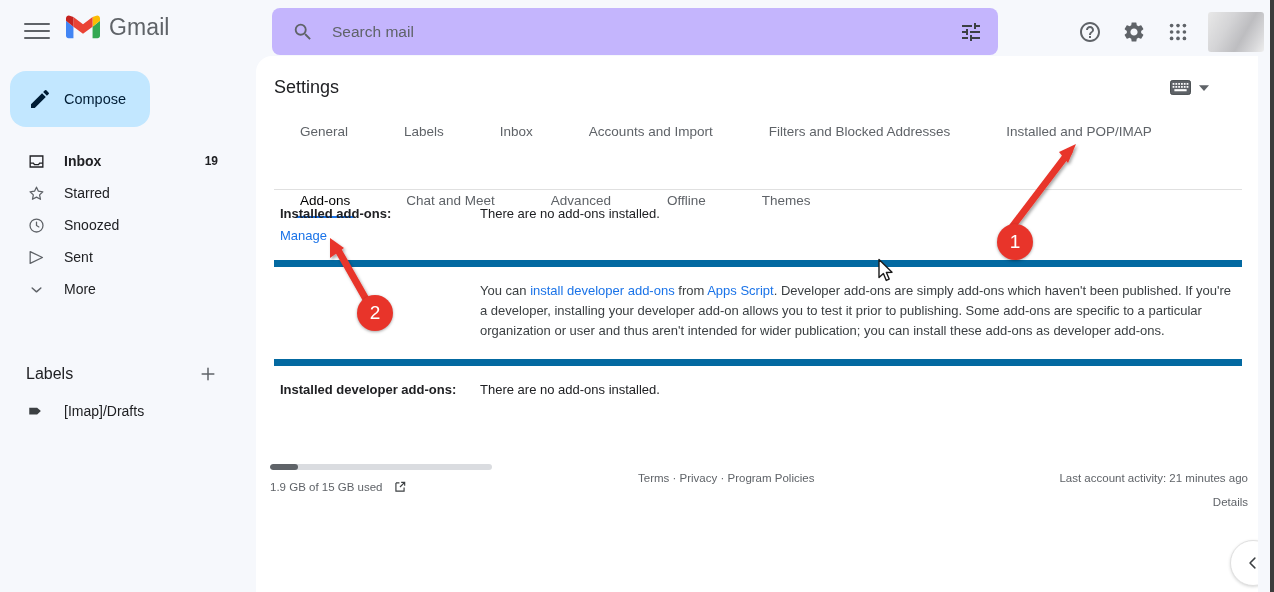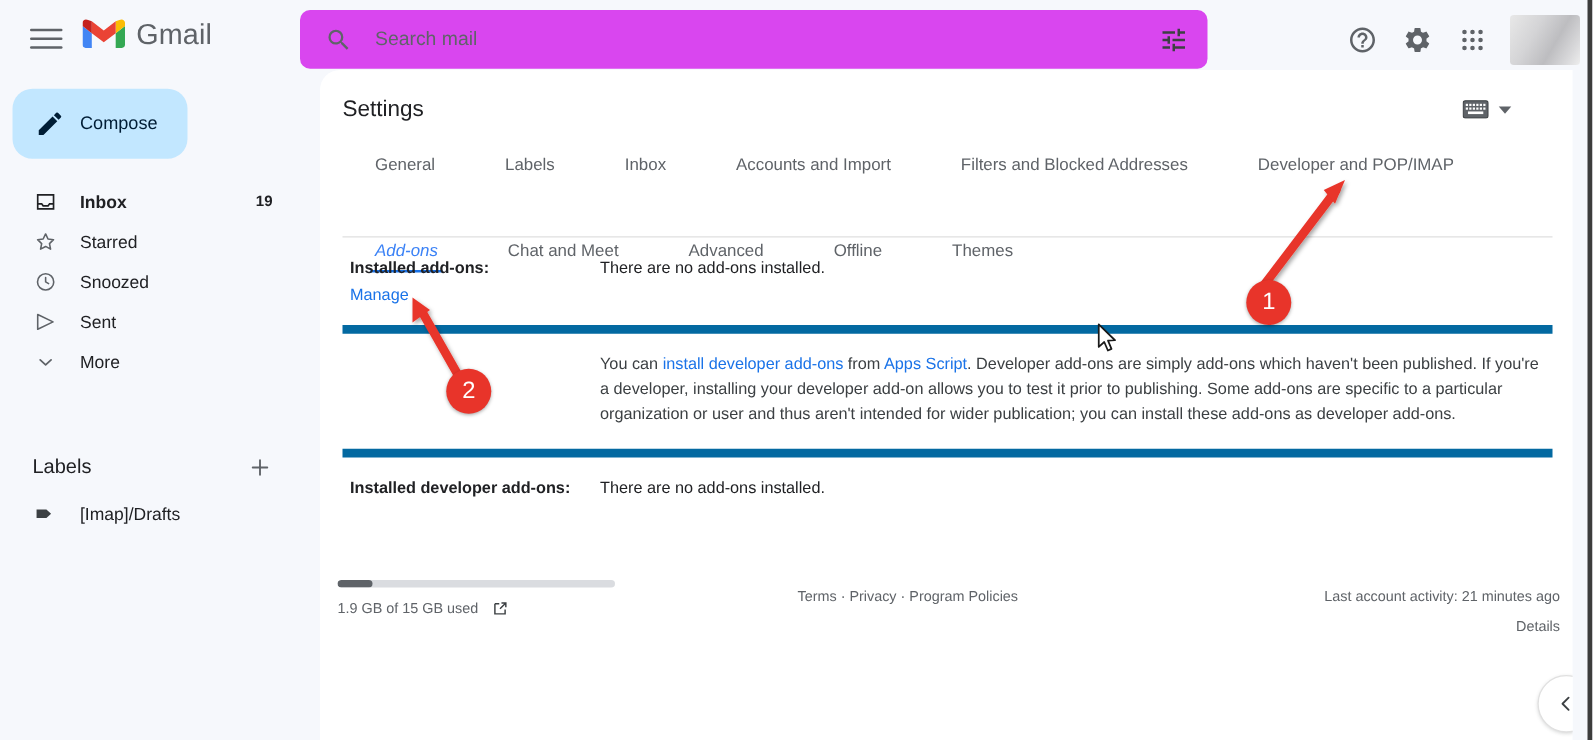--- a/index.html
+++ b/index.html
@@ -15,22 +15,22 @@
 
   
   .topbar { position: absolute; left: 0; top: 0; width: 1274px; height: 62px; background: #f6f8fc; }
   .hamburger { position: absolute; left: 24px; top: 17px; width: 28px; height: 28px;
                display: flex; flex-direction: column; justify-content: center; gap: 5px; cursor: pointer; }
   .hamburger span { display: block; width: 26px; height: 2px; background: #5f6368; border-radius: 1px; }
   .brand { position: absolute; left: 66px; top: 14px; display: flex; align-items: center; gap: 9px; }
   .gmail-logo { width: 34px; height: 26px; display: block; }
   .brand-text { font-size: 23px; color: #5f6368; letter-spacing: 0.1px; line-height: 26px; }
 
-  .searchbar { position: absolute; left: 240px; top: 8px; width: 726px; height: 47px;
-               background: #d946ef; border-radius: 8px; display: flex; align-items: center; }
+  .searchbar { position: absolute; left: 272px; top: 8px; width: 726px; height: 47px;
+               background: #c4b5fd; border-radius: 8px; display: flex; align-items: center; }
   .searchbar .s-icon { margin-left: 20px; width: 22px; height: 22px; display: block; cursor: pointer; }
   .search-input { flex: 1; border: none; outline: none; background: transparent;
                   font-family: "Liberation Sans", sans-serif; font-size: 15.5px; color: #202124;
                   margin-left: 18px; height: 100%; }
   .search-input::placeholder { color: #5f6368; }
   .filter-btn { position: absolute; right: 8px; top: 5px; width: 38px; height: 38px;
                 border-radius: 50%; display: flex; align-items: center; justify-content: center; cursor: pointer; }
 
   .top-icons { position: absolute; right: 10px; top: 12px; display: flex; align-items: center; gap: 4px; }
   .ticon { width: 40px; height: 40px; border-radius: 50%; display: flex; align-items: center;
@@ -67,21 +67,21 @@
   
   .panel { position: absolute; left: 256px; top: 56px; width: 1002px; height: 536px;
            background: #ffffff; border-radius: 16px 0 0 0; overflow: hidden; }
   .panel-title { position: absolute; left: 18px; top: 21px; font-size: 18px; color: #202124; }
   .kbd-wrap { position: absolute; right: 48px; top: 24px; display: flex; align-items: center; gap: 7px; cursor: pointer; }
 
   .tabs { position: absolute; left: 32px; top: 58px; width: 960px;
           display: flex; flex-wrap: wrap; column-gap: 0px; row-gap: 0px; gap: 32px; }
   .tab { font-size: 13.5px; color: #5f6368; padding: 10px 12px 12px 12px; cursor: pointer;
          white-space: nowrap; position: relative; }
-  .tab.active { color: #3b82f6; font-style: italic; }
+  .tab.active { color: #000000; }
   .tab.active::after { content: ""; position: absolute; left: 8px; right: 8px; bottom: 2px;
                        height: 2.5px; background: #1a73e8; border-radius: 2px; }
 
   .divider-top { position: absolute; left: 18px; top: 133px; width: 968px; height: 1px; background: #e0e0e0; }
 
   .content { position: absolute; left: 18px; top: 134px; width: 968px; }
   .row { display: flex; border-bottom: 7px solid #0369a1; }
   .row:last-child { border-bottom: none; }
   .row-label { width: 206px; padding: 14px 10px 14px 6px; font-size: 13px; color: #202124;
                font-weight: bold; line-height: 20px; }
@@ -295,21 +295,21 @@
         <path fill="#5f6368" d="M1 3.2h10L6 9z"></path>
       </svg>
     </div>
 
     <div class="tabs">
       <div class="tab">General</div>
       <div class="tab">Labels</div>
       <div class="tab">Inbox</div>
       <div class="tab">Accounts and Import</div>
       <div class="tab">Filters and Blocked Addresses</div>
-      <div class="tab">Developer and POP/IMAP</div>
+      <div class="tab">Installed and POP/IMAP</div>
       <div class="tab active">Add-ons</div>
       <div class="tab">Chat and Meet</div>
       <div class="tab">Advanced</div>
       <div class="tab">Offline</div>
       <div class="tab">Themes</div>
     </div>
 
     <div class="divider-top"></div>
 
     <div class="content">

